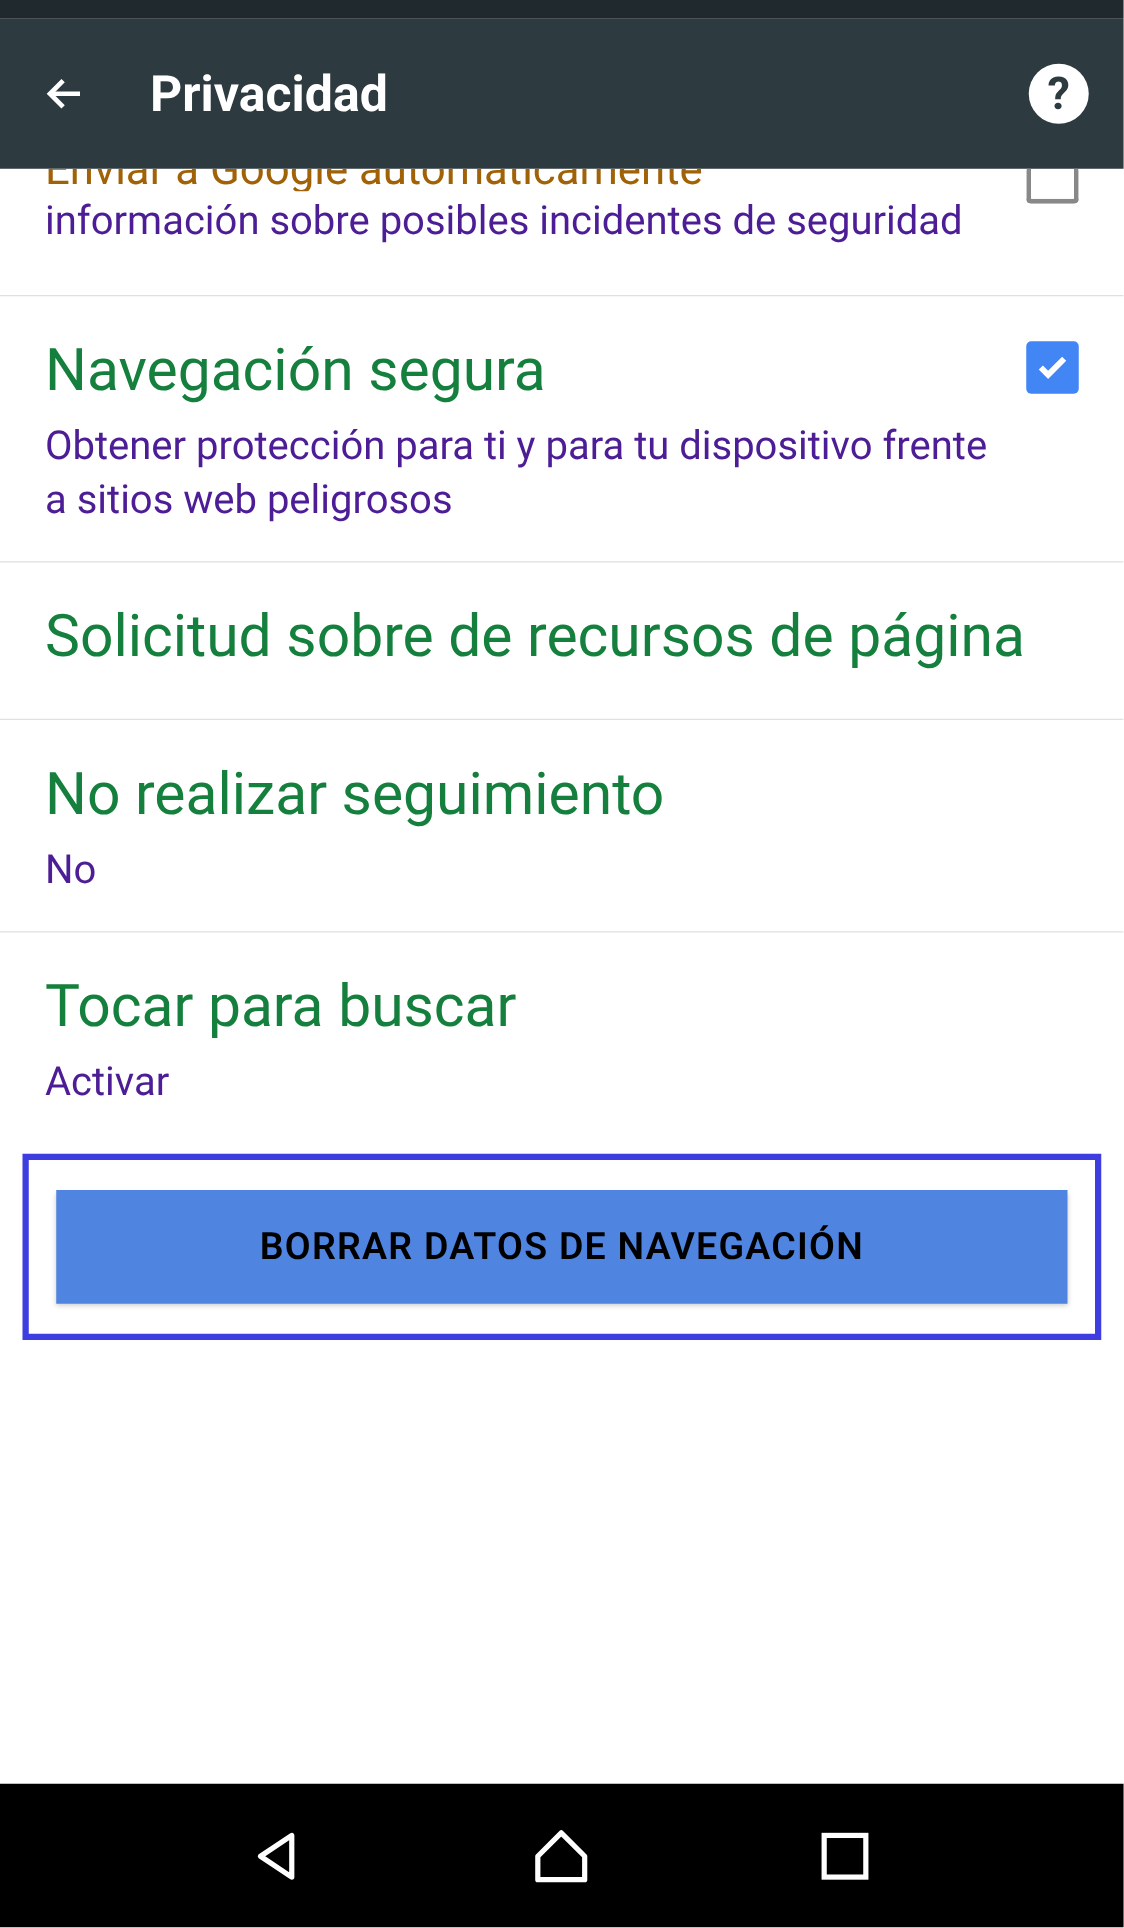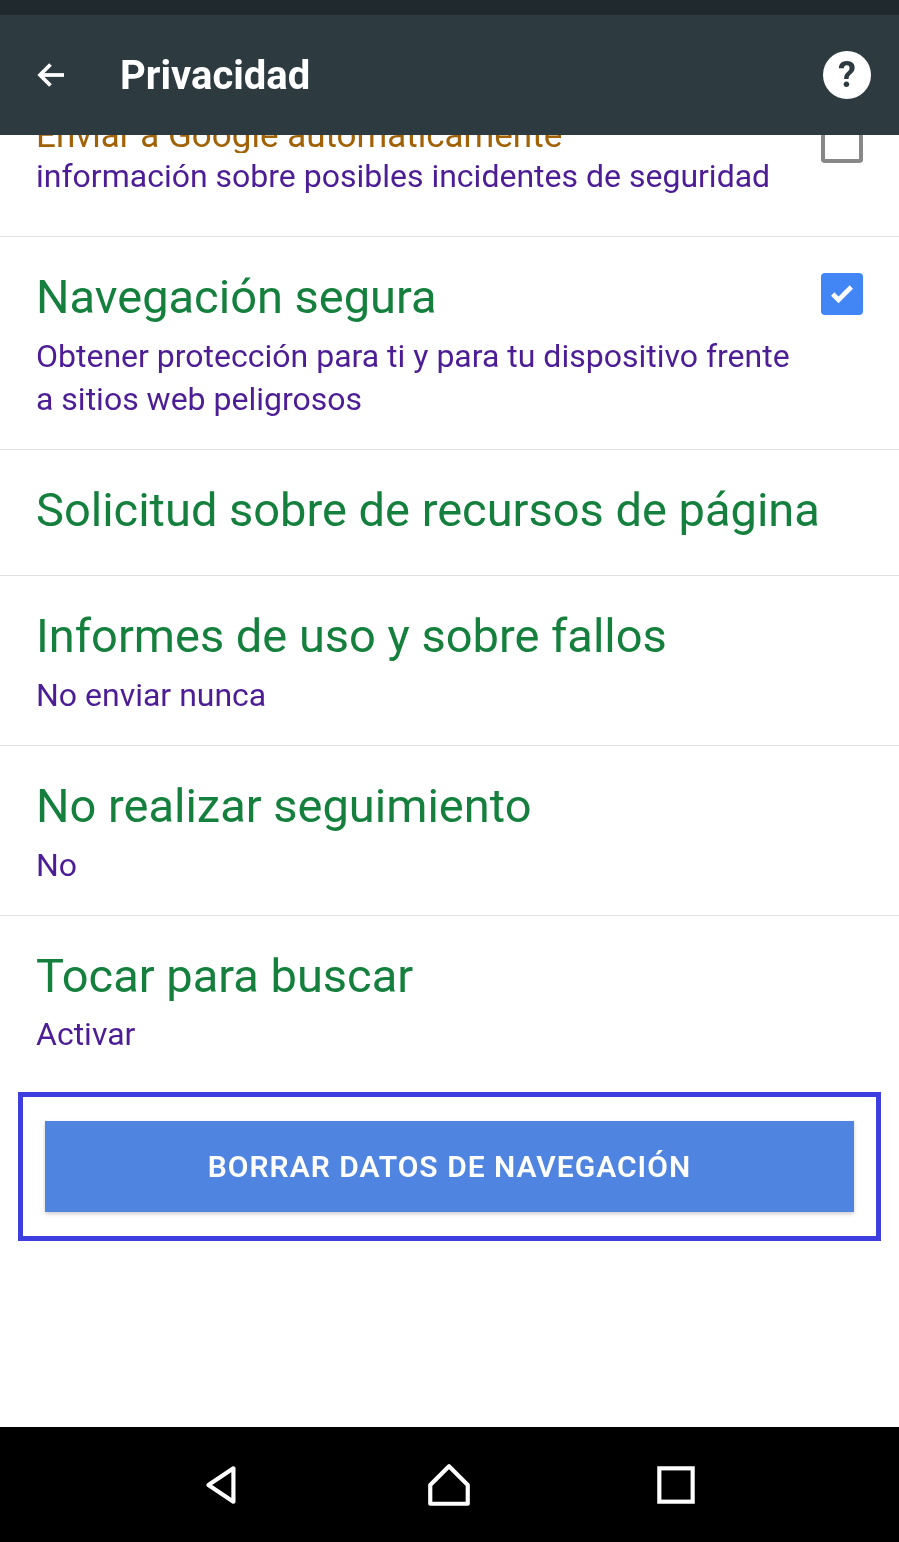--- a/index.html
+++ b/index.html
@@ -129,21 +129,21 @@
       width: 28px;
       height: 28px;
     }
     .clear-btn-container {
       padding: 24px 22px 24px 22px;
       border: 5px solid #3d3de0;
       margin: 8px 18px 0 18px;
     }
     .clear-btn {
       background: #4f84e0;
-      color: #ffffff;
+      color: #000000;
       font-size: 30px;
       font-weight: 600;
       letter-spacing: 1px;
       text-align: center;
       padding: 28px 20px;
       cursor: pointer;
       box-shadow: 0 2px 4px rgba(0,0,0,0.2);
     }
     .nav-bar {
       height: 115px;
@@ -209,26 +209,20 @@
       </div>
     </div>
   </div>
 
   <div class="setting-item">
     <div class="setting-text">
       <div class="setting-title">Solicitud sobre de recursos de página</div>
     </div>
   </div>
 
-  <div class="setting-item">
-    <div class="setting-text">
-      <div class="setting-title">Informes de uso y sobre fallos</div>
-      <div class="setting-subtitle">No enviar nunca</div>
-    </div>
-  </div>
 
   <div class="setting-item">
     <div class="setting-text">
       <div class="setting-title">No realizar seguimiento</div>
       <div class="setting-subtitle">No</div>
     </div>
   </div>
 
   <div class="setting-item" style="border-bottom:none;align-items:center;">
     <div class="setting-text">

